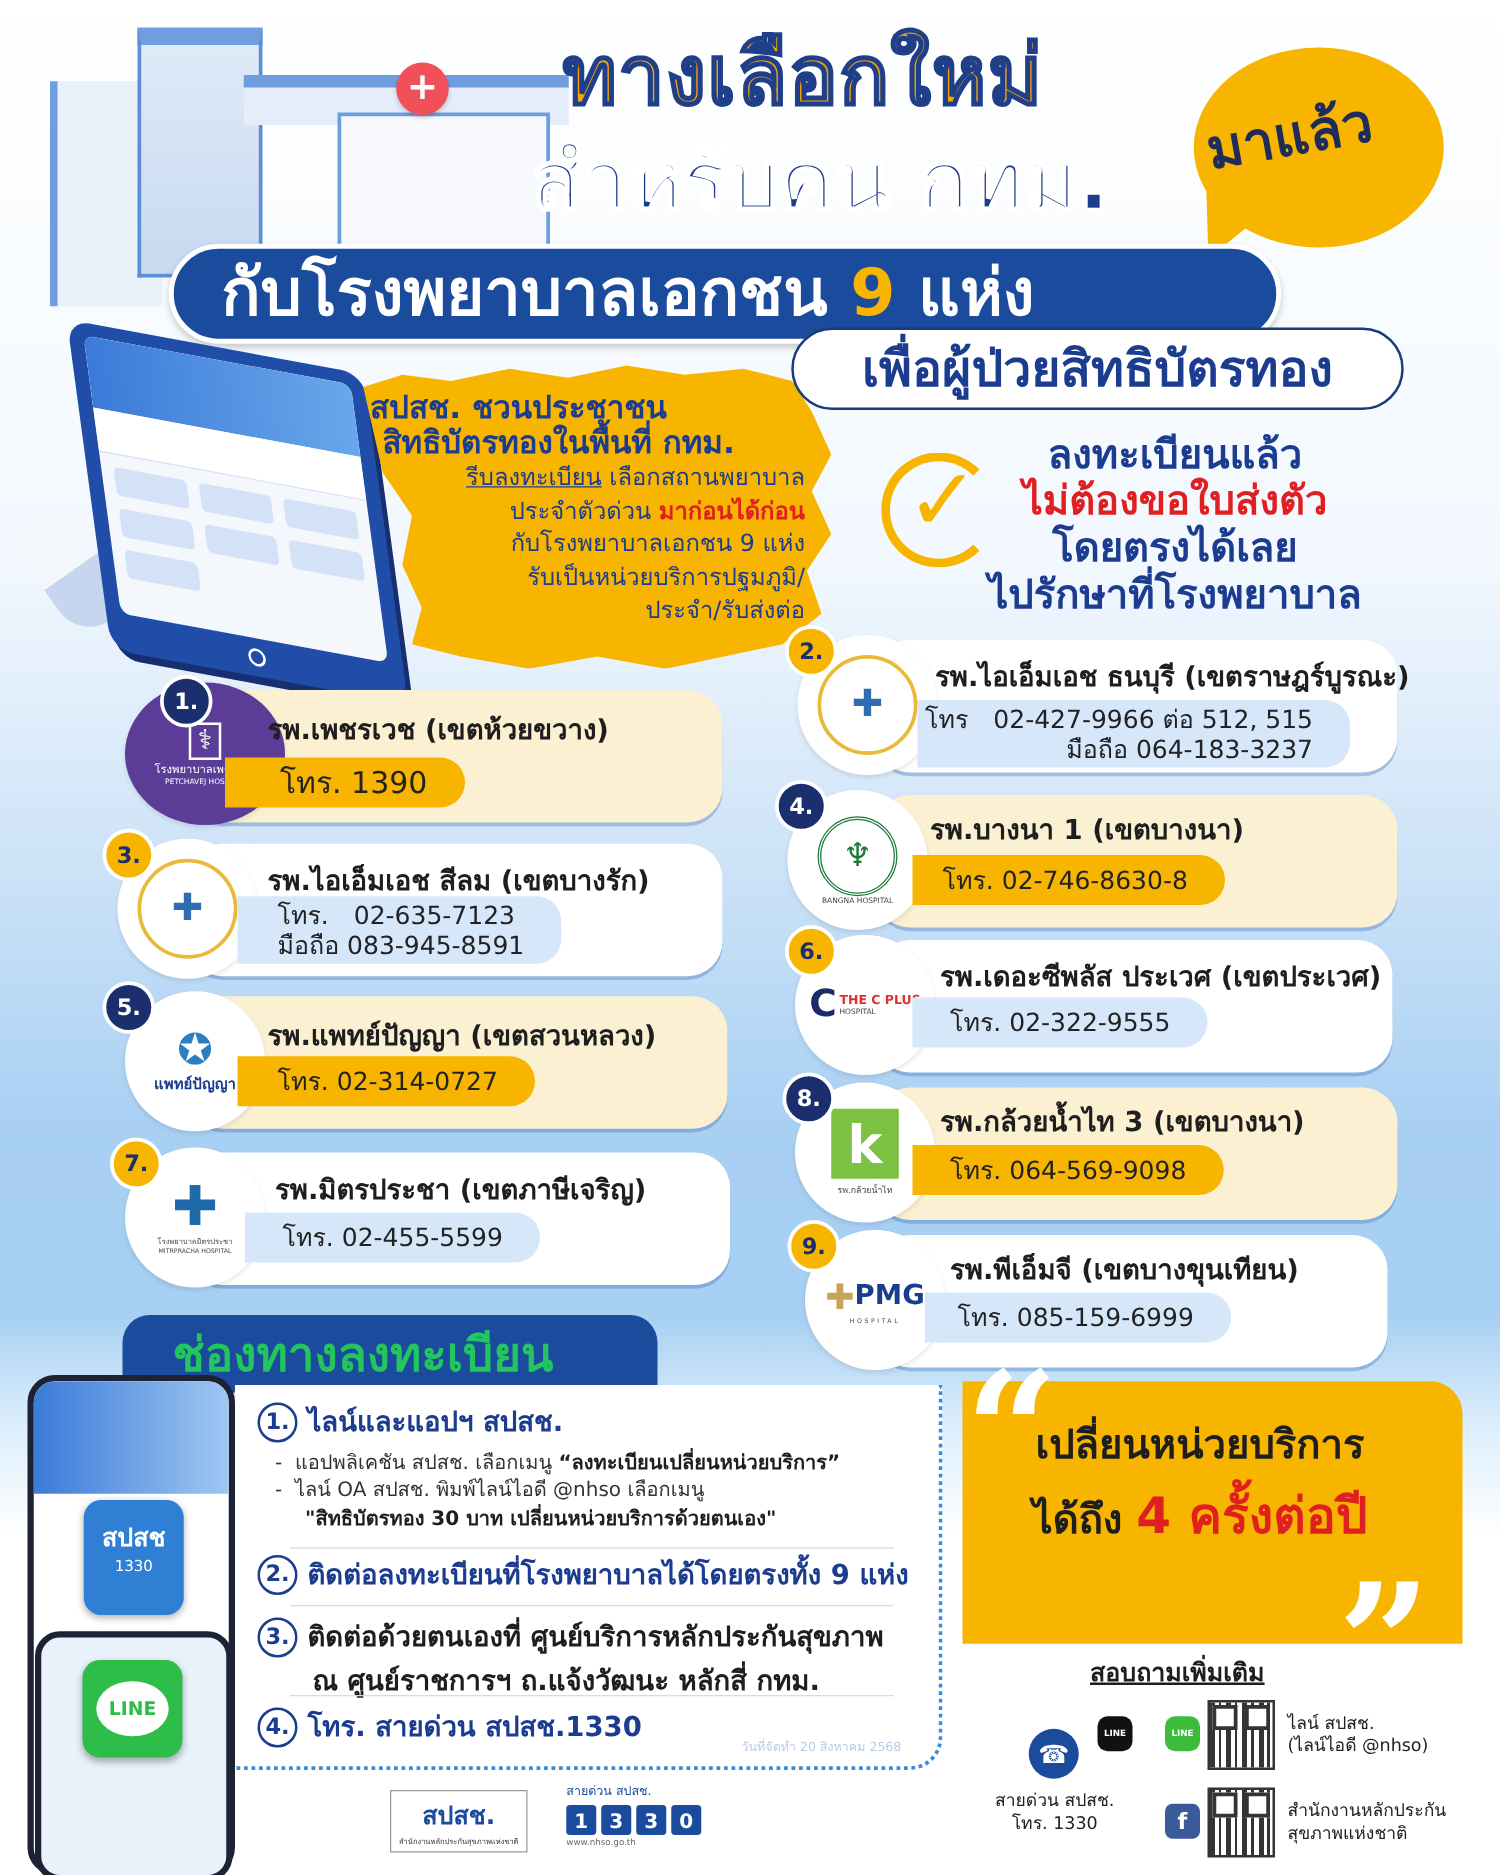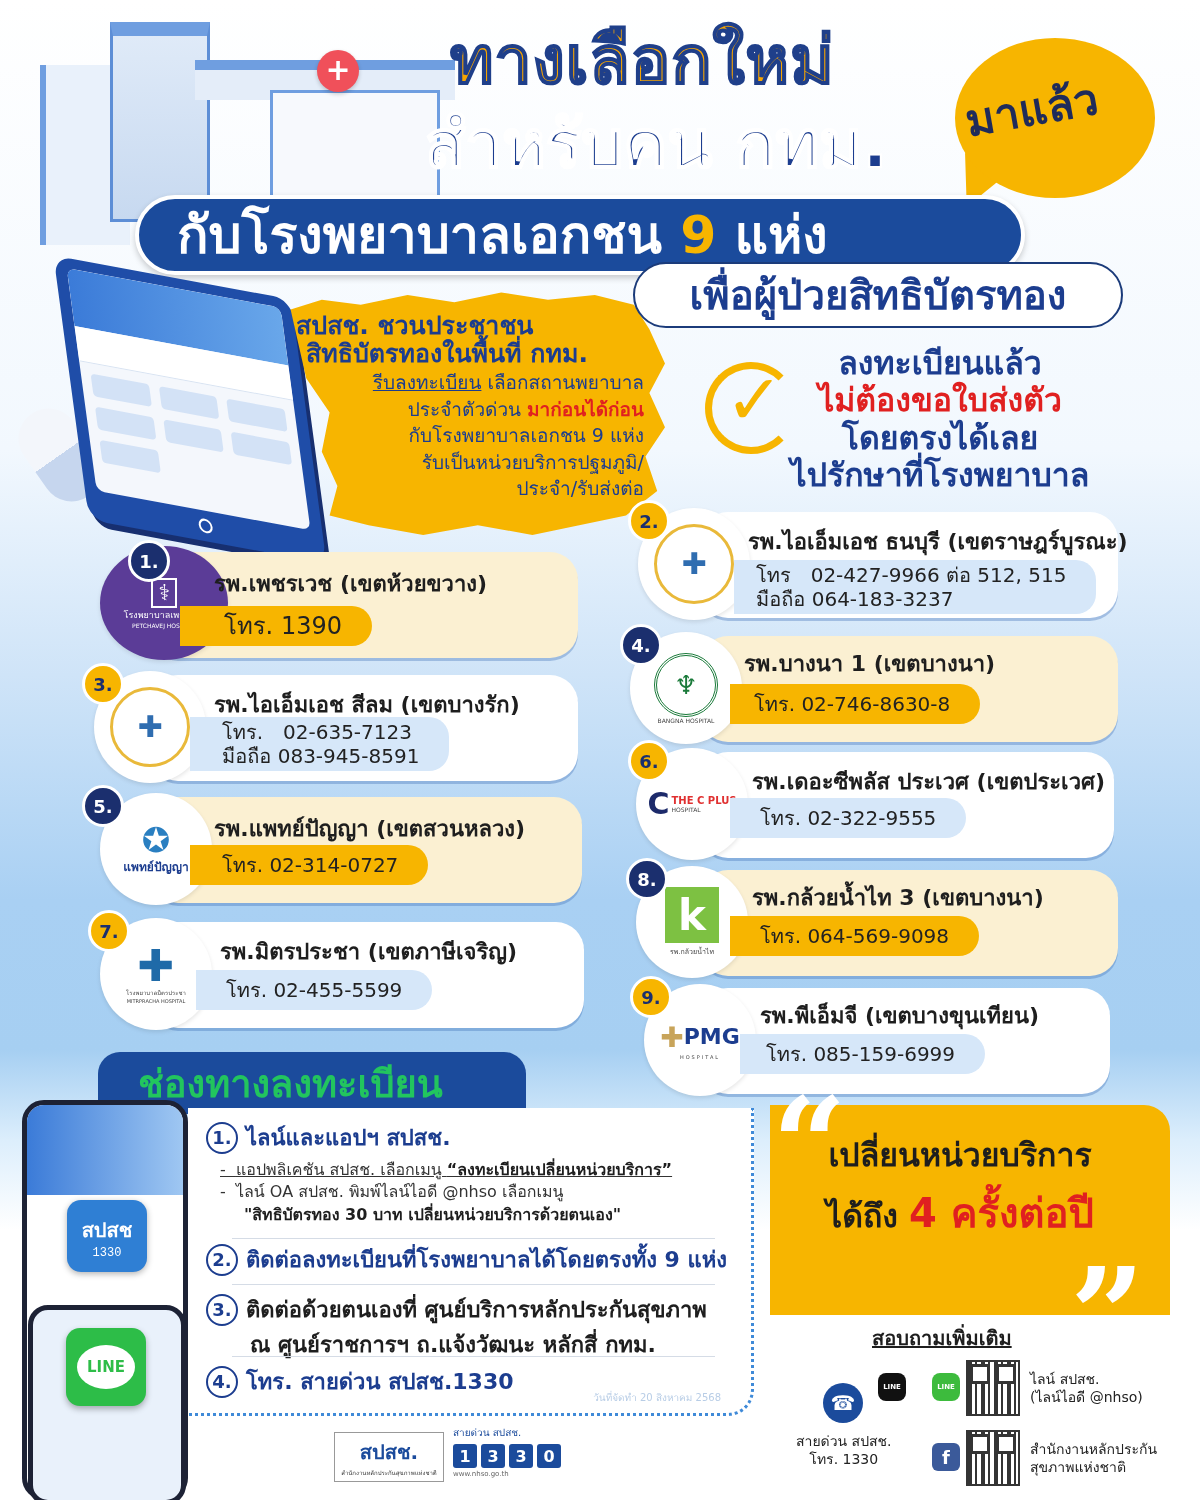--- a/index.html
+++ b/index.html
@@ -78,21 +78,21 @@
   .reg-item .idx { display: inline-flex; width: 32px; height: 32px; border-radius: 50%; border: 2px solid #1c3d8f; font-size: 18px; font-weight: bold; align-items: center; justify-content: center; margin-right: 8px; vertical-align: middle; }
   .reg-item .ttl { font-size: 22px; font-weight: bold; vertical-align: middle; }
   .reg-item .ttl.dark { color: #1e1e1e; }
   .reg-item .sub { font-size: 16px; color: #333; padding-left: 14px; line-height: 1.4; }
   .reg-item .sub b { color: #1e1e1e; }
   .reg-divider { position: absolute; left: 44px; right: 36px; height: 1px; background: #d5dce6; }
   .reg-date { position: absolute; right: 30px; bottom: 8px; font-size: 10px; color: #b8cde6; }
 
   .phone-mock { position: absolute; left: 22px; top: 1100px; width: 166px; height: 400px; border: 5px solid #1d2235; border-radius: 22px; background: #fff; overflow: hidden; }
   .phone-mock .top { height: 90px; background: linear-gradient(90deg, #3b7bd8, #9fc7f2); }
-  .phone-mock .app { position: absolute; left: 40px; top: 95px; width: 80px; height: 72px; background: #2f7fd4; border-radius: 14px; color: #fff; font-size: 20px; font-weight: bold; text-align: center; padding-top: 14px; box-shadow: 0 2px 6px rgba(0,0,0,0.3); font-family: Liberation Mono, monospace; }
+  .phone-mock .app { position: absolute; left: 40px; top: 95px; width: 80px; height: 92px; background: #2f7fd4; border-radius: 14px; color: #fff; font-size: 20px; font-weight: bold; text-align: center; padding-top: 14px; box-shadow: 0 2px 6px rgba(0,0,0,0.3); }
   .phone-mock .app small { display: block; font-size: 12px; font-weight: normal; }
   .phone-mock2 { position: absolute; left: 28px; top: 1305px; width: 158px; height: 200px; border: 5px solid #1d2235; border-radius: 20px; background: #e9f1fb; overflow: hidden; }
   .line-badge { position: absolute; left: 66px; top: 1328px; width: 80px; height: 78px; background: #2dbd48; border-radius: 14px; display: flex; align-items: center; justify-content: center; box-shadow: 0 3px 6px rgba(0,0,0,0.3); z-index: 3; }
   .line-bubble { width: 58px; height: 44px; background: #fff; border-radius: 50%; color: #2dbd48; font-weight: bold; font-size: 15px; display: flex; align-items: center; justify-content: center; }
 
   
   .quote-box { position: absolute; left: 770px; top: 1105px; width: 400px; height: 210px; background: #f7b500; border-radius: 0 26px 0 0; }
   .quote-open { position: absolute; left: 772px; top: 1080px; font-size: 130px; font-weight: bold; color: #fff; line-height: 1; font-family: "DejaVu Serif", serif; }
   .quote-close { position: absolute; left: 1070px; top: 1250px; font-size: 130px; font-weight: bold; color: #fff; line-height: 1; font-family: "DejaVu Serif", serif; }
   .quote-text { position: absolute; left: 790px; top: 1130px; width: 340px; text-align: center; font-size: 32px; font-weight: bold; color: #1e1e1e; line-height: 1.6; }
@@ -107,21 +107,21 @@
   .qr { position: absolute; width: 54px; height: 56px; background:
       repeating-linear-gradient(90deg, #111 0 4px, #fff 4px 7px, #111 7px 9px, #fff 9px 13px),
       #fff; opacity: 0.85; border: 2px solid #111; }
   .qr::before, .qr::after { content: ""; position: absolute; width: 14px; height: 14px; border: 3px solid #111; background: #fff; }
   .qr::before { left: 2px; top: 2px; }
   .qr::after { right: 2px; top: 2px; }
   .qr1 { left: 966px; top: 1360px; }
   .qr2 { left: 966px; top: 1430px; }
   .contact-label { position: absolute; font-size: 14px; color: #222; line-height: 1.3; }
 
-  .nhso-logo { position: absolute; left: 312px; top: 1432px; width: 110px; height: 50px; border: 1px solid #999; background: #fff; display: flex; flex-direction: column; align-items: center; justify-content: center; margin-left: 22px; }
+  .nhso-logo { position: absolute; left: 312px; top: 1432px; width: 110px; height: 50px; border: 1px solid #999; background: #fff; display: flex; flex-direction: column; align-items: center; justify-content: center; }
   .nhso-logo .t { font-size: 20px; color: #1b4b9c; font-weight: bold; }
   .nhso-logo .s { font-size: 6px; color: #333; }
   .hotline-boxes { position: absolute; left: 453px; top: 1425px; }
   .hotline-boxes .lbl { font-size: 10px; color: #1b4b9c; }
   .hotline-boxes .digits { display: flex; gap: 4px; margin-top: 4px; }
   .hotline-boxes .digits span { width: 24px; height: 24px; background: #1b4b9c; color: #fff; font-weight: bold; font-size: 16px; display: flex; align-items: center; justify-content: center; border-radius: 3px; }
   .hotline-boxes .url { font-size: 7px; color: #666; margin-top: 2px; }
 </style>
 </head>
 <body>
@@ -240,21 +240,21 @@
         <div><span>โทร.</span> <span>02-455-5599</span></div>
       </div>
   </div>
 
   <div class="card" style="left:700px; top:512px; width:418px;">
     <div class="num gold" style="left:-72px;">2.</div>
     <div class="logo" style="left:-62px;">
       <div class="logo-glyph" style="color:#2f6db0; border:3px solid #e9b93a; border-radius:50%; width:80px; height:80px; display:flex; align-items:center; justify-content:center;">✚</div>
     </div>
     <div class="name" style="left:48px; top:12px;">รพ.ไอเอ็มเอช ธนบุรี (เขตราษฎร์บูรณะ)</div>
-    <div class="phone blue tall" style="left:34px; top:48px; padding-left:22px;">
+    <div class="phone blue tall" style="left:34px; top:48px; padding-left:6px;text-align:right;">
       <div class="row">
           <span>โทร</span>
           <span>02-427-9966 ต่อ 512, 515</span>
         </div>
       <div><span>มือถือ</span> <span>064-183-3237</span></div>
     </div>
   </div>
 
   <div class="card cream" style="left:700px; top:636px; width:418px;">
     <div class="num navy" style="left:-80px;">4.</div>
@@ -321,21 +321,21 @@
     <div class="app"><span>สปสช</span><small>1330</small></div>
   </div>
   <div class="phone-mock2"></div>
   <div class="line-badge">
       <div class="line-bubble">LINE</div>
     </div>
 
   <div class="reg-box">
     <div class="reg-item" style="top:12px;">
       <span class="idx">1.</span><span class="ttl">ไลน์และแอปฯ สปสช.</span>
-      <div class="sub" style="margin-top:4px;text-decoration:underline;">-&nbsp;&nbsp;<span>แอปพลิเคชัน สปสช. เลือกเมนู </span><b>“ลงทะเบียนเปลี่ยนหน่วยบริการ”</b></div>
+      <div class="sub" style="margin-top:4px;">-&nbsp;&nbsp;<span>แอปพลิเคชัน สปสช. เลือกเมนู </span><b>“ลงทะเบียนเปลี่ยนหน่วยบริการ”</b></div>
       <div class="sub">-&nbsp;&nbsp;<span>ไลน์ OA สปสช. พิมพ์ไลน์ไอดี @nhso เลือกเมนู</span></div>
       <div class="sub" style="padding-left:38px;"><b>"สิทธิบัตรทอง 30 บาท เปลี่ยนหน่วยบริการด้วยตนเอง"</b></div>
     </div>
     <div class="reg-divider" style="top:130px;"></div>
     <div class="reg-item" style="top:134px;">
       <span class="idx">2.</span><span class="ttl">ติดต่อลงทะเบียนที่โรงพยาบาลได้โดยตรงทั้ง 9 แห่ง</span>
     </div>
     <div class="reg-divider" style="top:176px;"></div>
     <div class="reg-item" style="top:184px;">
       <span class="idx">3.</span><span class="ttl dark">ติดต่อด้วยตนเองที่ ศูนย์บริการหลักประกันสุขภาพ</span>

